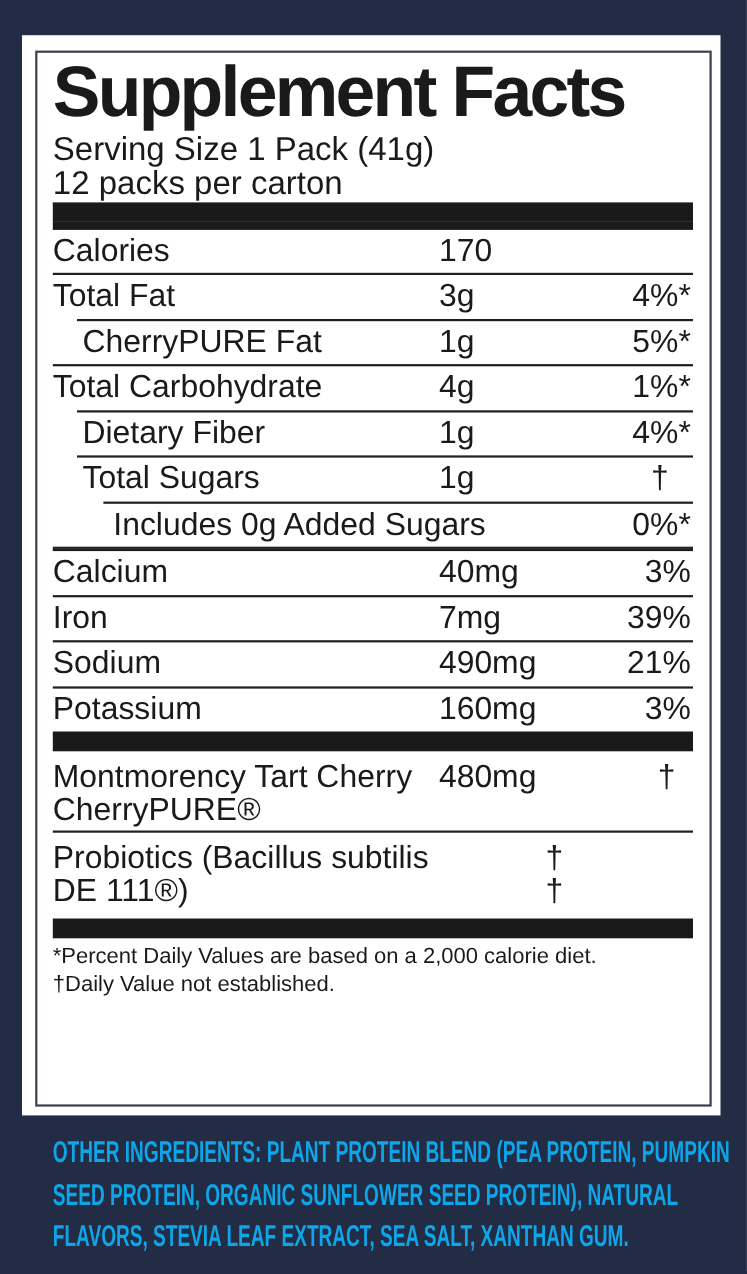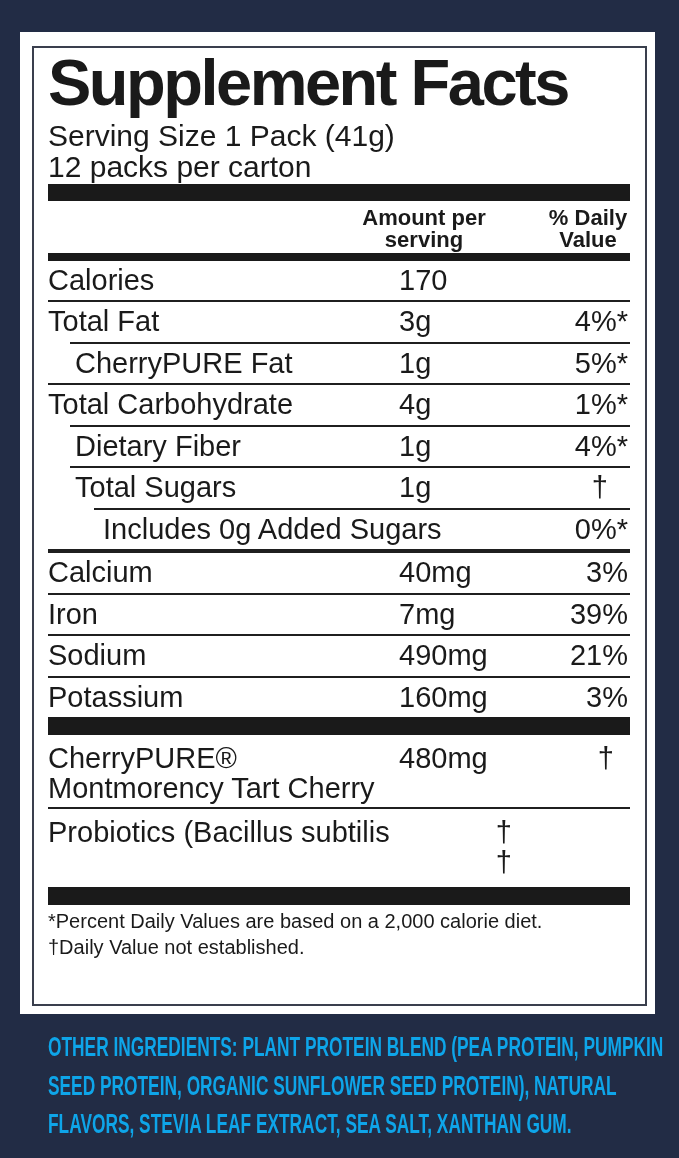--- a/index.html
+++ b/index.html
@@ -52,30 +52,20 @@
 
 <div class="panel">
   <div class="box">
 
     <div class="title">Supplement Facts</div>
     <div class="serving">Serving Size 1 Pack (41g)</div>
     <div class="packs">12 packs per carton</div>
 
     <div class="bar b1"></div>
 
-    <div class="thead">
-      <div class="th-amt">
-        <div>Amount per</div>
-        <div>serving</div>
-      </div>
-      <div class="th-dv">
-        <div>% Daily</div>
-        <div>Value</div>
-      </div>
-    </div>
 
     <div class="bar b2"></div>
 
     <div class="row">
       <div class="cell name">Calories</div>
       <div class="cell amt">170</div>
       <div class="cell dv"></div>
     </div>
     <div class="rule"></div>
 
@@ -146,34 +136,35 @@
     <div class="row">
       <div class="cell name">Potassium</div>
       <div class="cell amt">160mg</div>
       <div class="cell dv">3%</div>
     </div>
 
     <div class="bar b3"></div>
 
     <div class="brow">
       <div class="bname">
+        <div>Montmorency Tart Cherry</div>
         <div>CherryPURE®</div>
-        <div>Montmorency Tart Cherry</div>
       </div>
       <div class="bamt">480mg</div>
       <div class="bdv">
         <div>†</div>
         <div></div>
       </div>
     </div>
     <div class="rule"></div>
 
     <div class="brow last">
       <div class="bname">
         <div>Probiotics (Bacillus subtilis</div>
+        <div>DE 111®)</div>
       </div>
       <div class="bdv">
         <div>†</div>
         <div>†</div>
       </div>
     </div>
 
     <div class="bar b4"></div>
 
     <div class="footnotes">

